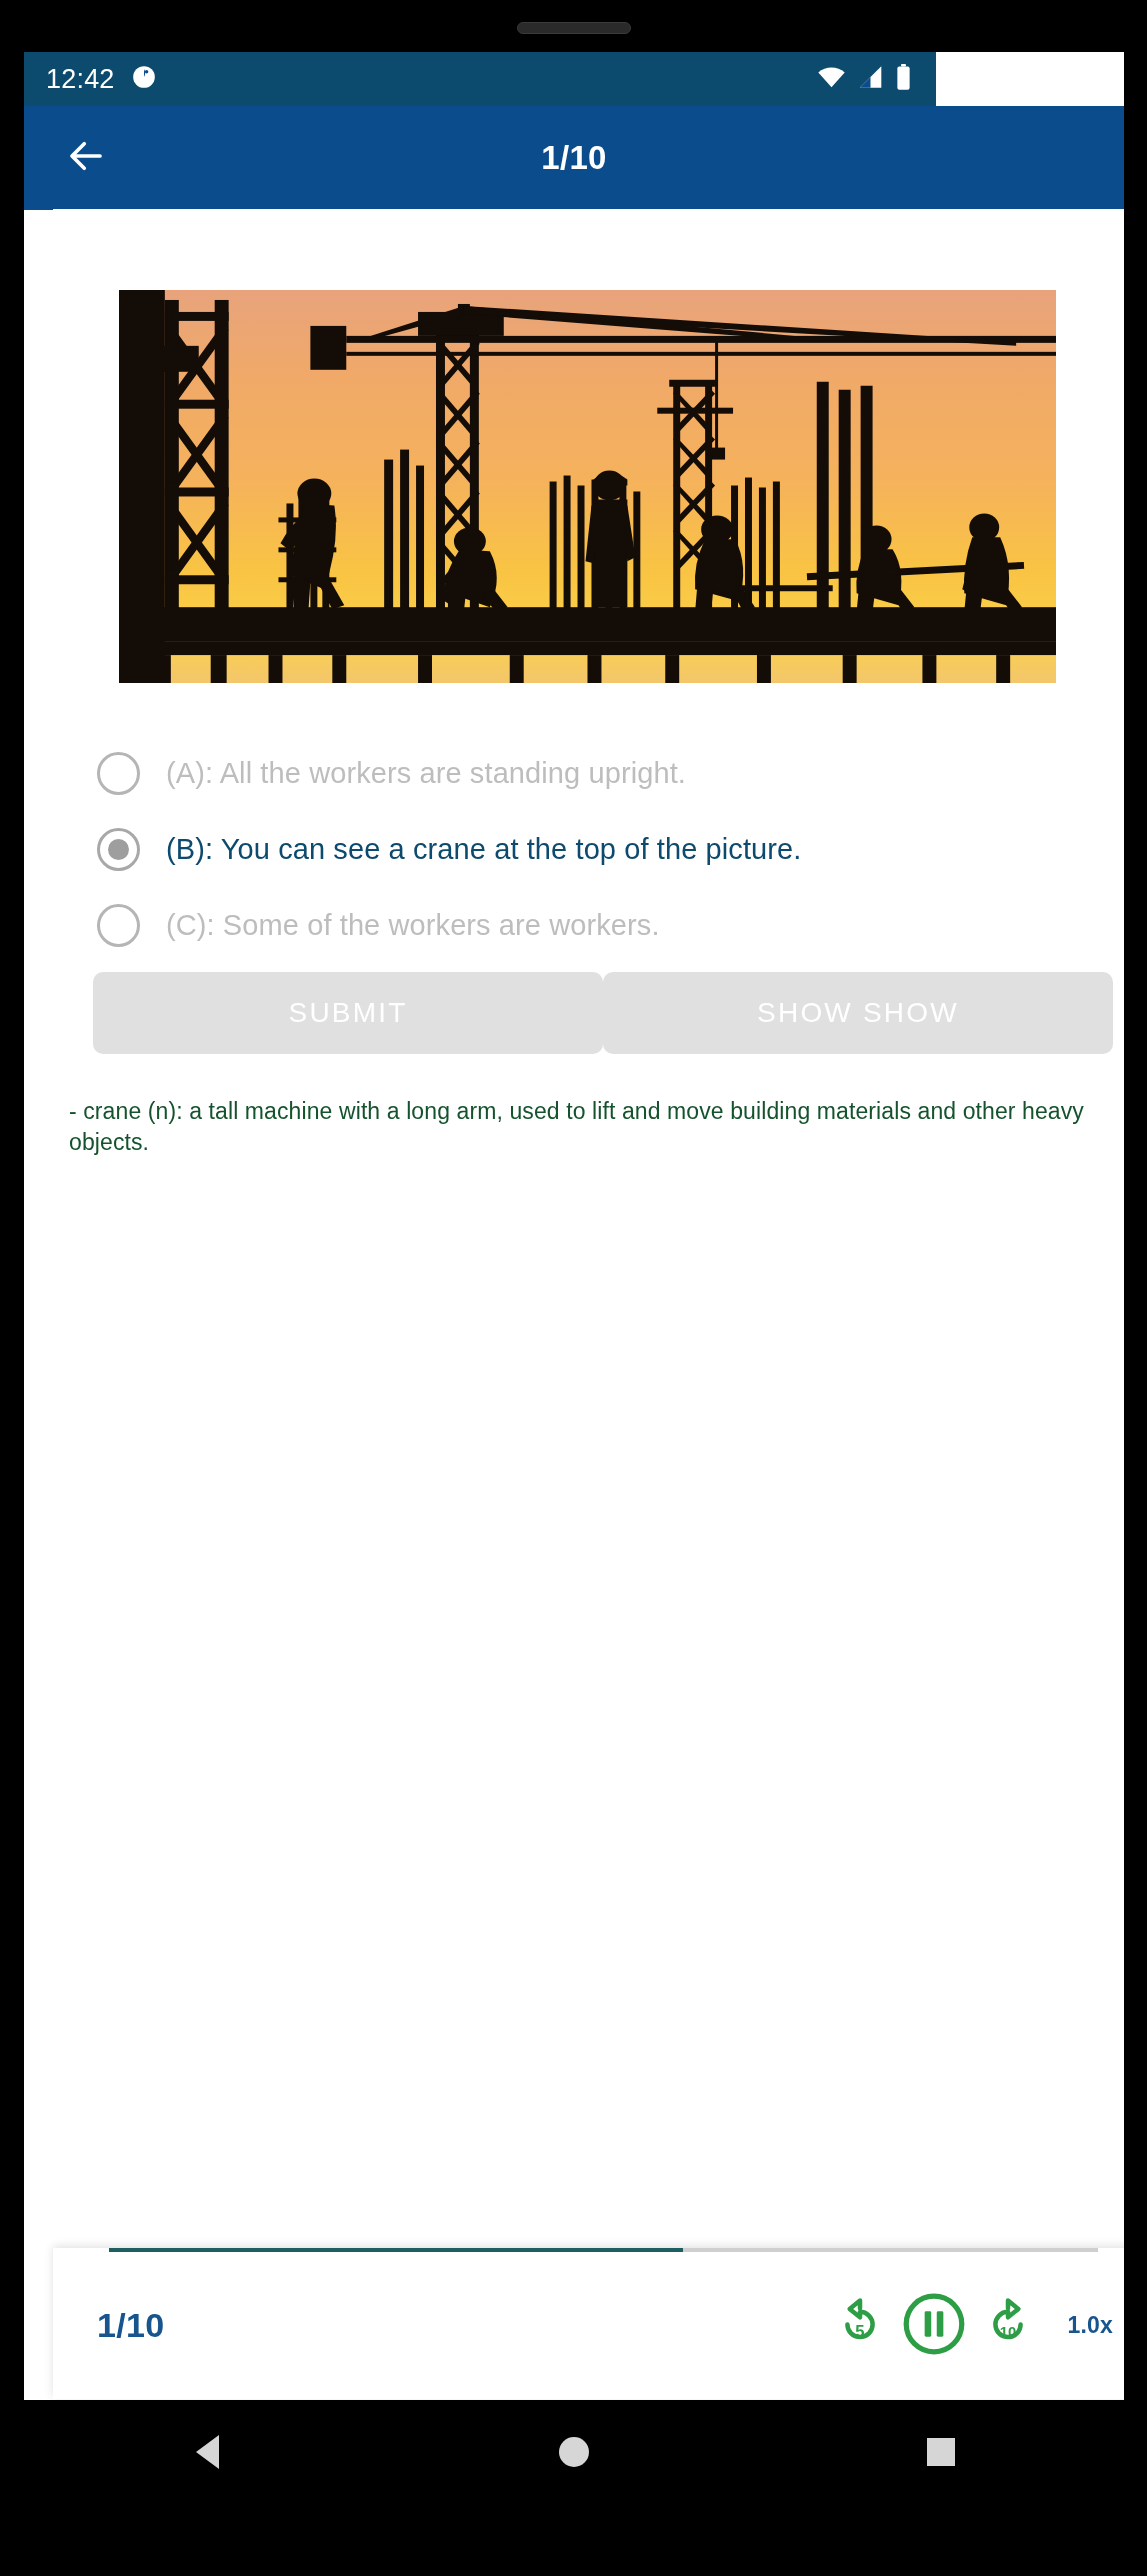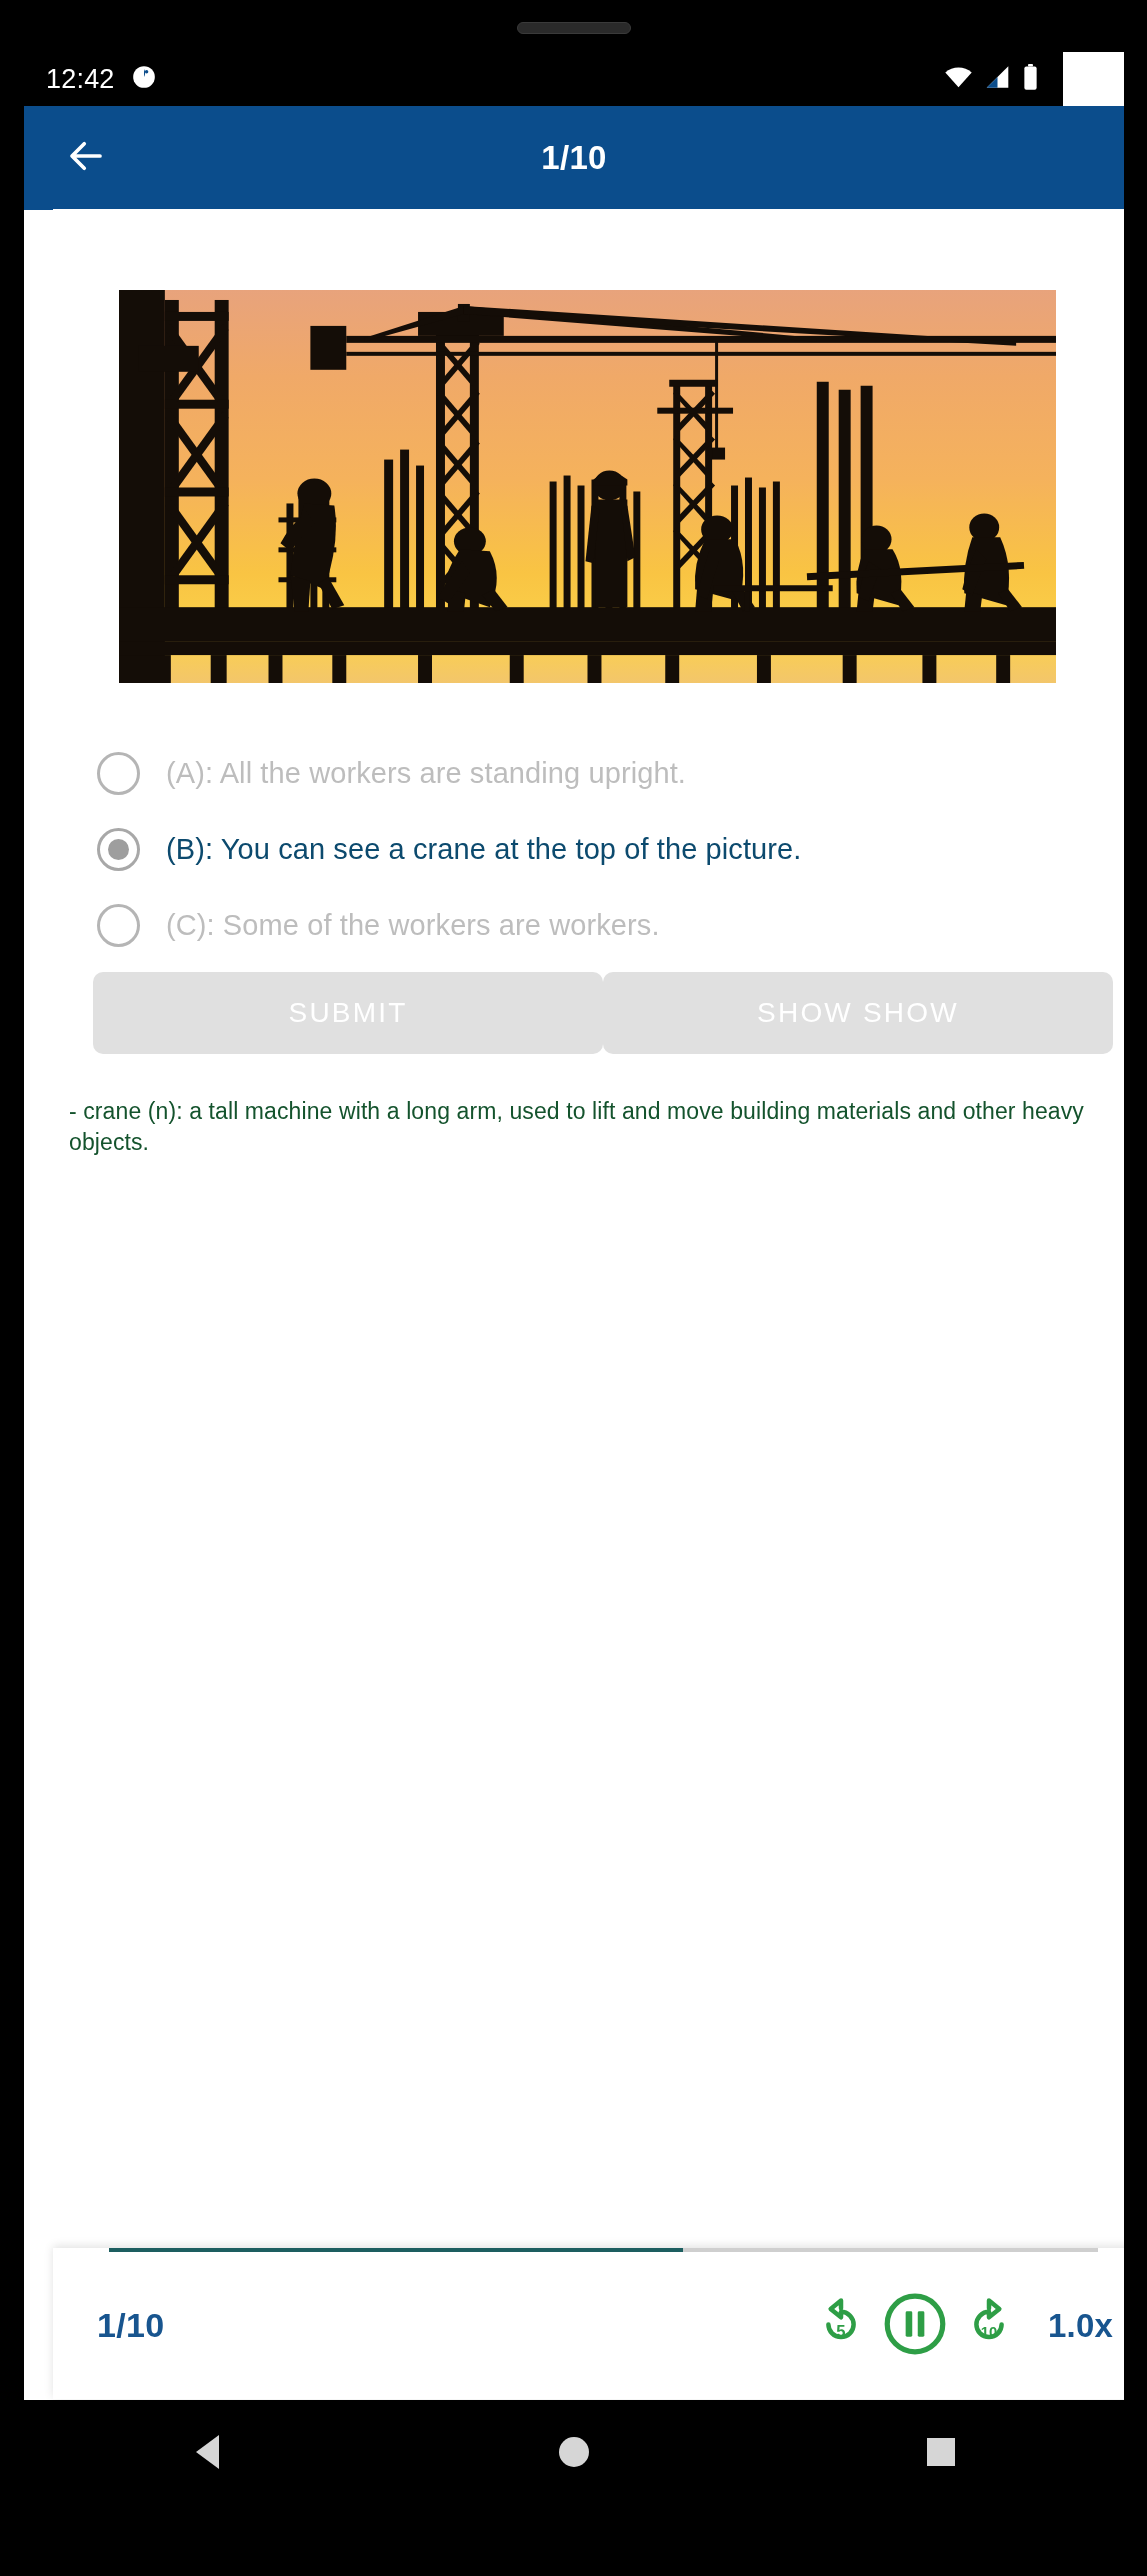--- a/index.html
+++ b/index.html
@@ -33,22 +33,22 @@
     left: 24px; top: 52px;
     width: 1100px; height: 2348px;
     background: #ffffff;
     overflow: hidden;
   }
 
   
   #status-bar {
     position: absolute;
     left: 0; top: 0;
-    width: 1039px; height: 54px;
-    background: #000000;
+    width: 912px; height: 54px;
+    background: #0c4a6e;
     display: flex;
     align-items: center;
     justify-content: space-between;
     padding: 0 24px 0 22px;
   }
   .status-left { display: flex; align-items: center; gap: 16px; }
   .status-time {
     color: #ffffff;
     font-size: 27px;
     font-weight: 500;
@@ -212,21 +212,21 @@
     align-items: center;
     gap: 14px;
   }
   .ctrl-btn {
     display: flex; align-items: center; justify-content: center;
     cursor: pointer;
     background: none; border: none; padding: 0;
   }
   #playback-speed {
     color: #18558F;
-    font-size: 33px;
+    font-size: 23px;
     font-weight: 700;
     margin-left: 18px;
     letter-spacing: 0.2px;
     cursor: pointer;
   }
 
   
   #nav-bar {
     position: absolute;
     left: 24px; top: 2400px;

